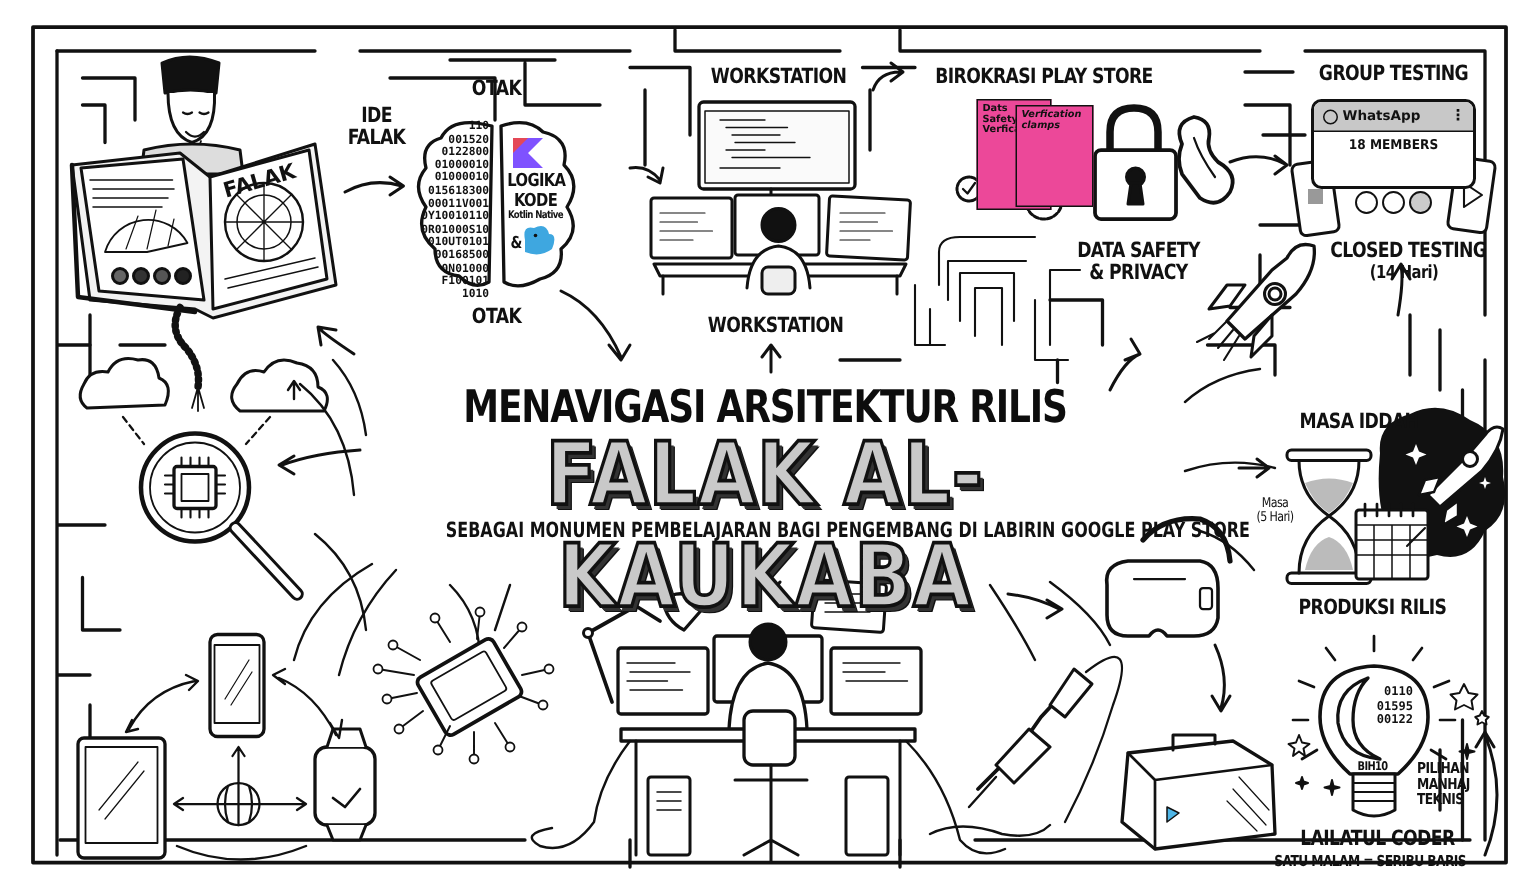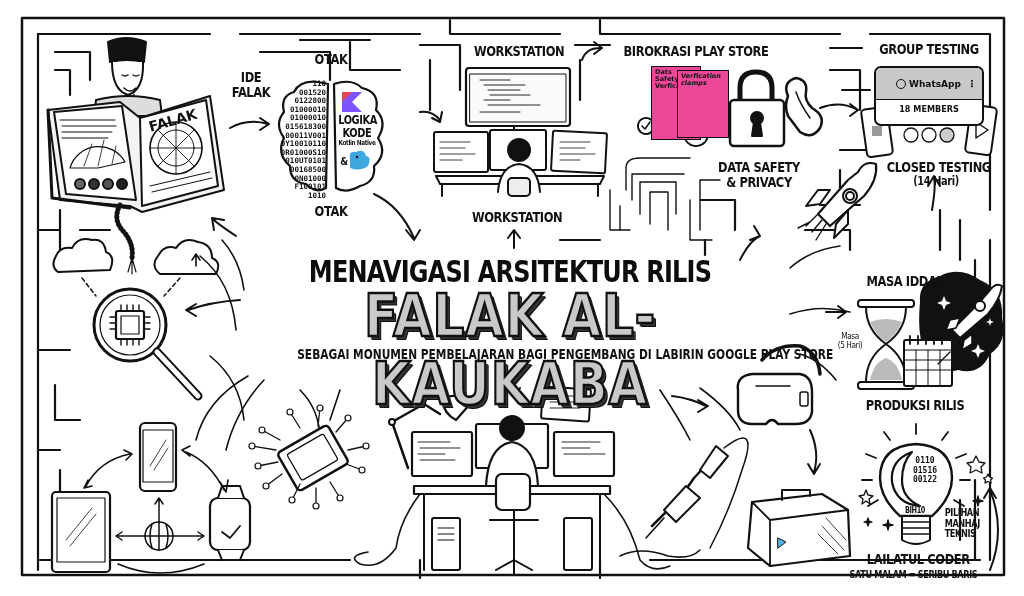--- a/index.html
+++ b/index.html
@@ -10,21 +10,21 @@
   .sm { font-size: 11px; }
   .md { font-size: 14px; }
   .title1 { position: absolute; left: 240px; top: 254px; width: 540px; text-align: center; font-family: "DejaVu Sans", sans-serif; font-weight: bold; font-size: 30px; letter-spacing: -1px; transform: scaleX(0.8); transform-origin: center; color: #0d0d0d; }
   .title2 { position: absolute; left: 230px; top: 282px; width: 560px; text-align: center; font-family: "DejaVu Sans", sans-serif; font-weight: bold; font-size: 58px; letter-spacing: 1px; color: #c9c9c9; transform: scaleX(0.86); transform-origin: center;
     -webkit-text-stroke: 2.5px #111; text-shadow: 3px 3px 0 #333, 4px 4px 0 #111; }
   .title3 { position: absolute; left: 230px; top: 346px; width: 560px; text-align: center; font-family: "DejaVu Sans", sans-serif; font-weight: bold; font-size: 14px; transform: scaleX(0.76); transform-origin: center; color: #111; white-space: nowrap; }
   .mono { font-family: "DejaVu Sans Mono", monospace; font-weight: bold; }
   .bin { position: absolute; font-size: 7.5px; line-height: 8.6px; text-align: right; color: #111; }
   .doc { position: absolute; background: #ec4899; border: 1.5px solid #111; font-family: "DejaVu Sans", sans-serif; font-weight: bold; font-size: 6.5px; line-height: 7px; padding: 2px 3px; margin-left: 45px; }
   .wa { position: absolute; left: 874px; top: 66px; width: 110px; height: 60px; border: 2px solid #111; border-radius: 7px; background: #fff; overflow: hidden; }
-  .wa-head { height: 32px; background: #c8c8c8; border-bottom: 1.5px solid #111; display: flex; align-items: center; padding-left: 20px; gap: 3px; font-family: "DejaVu Sans", sans-serif; font-weight: bold; font-size: 9px; }
+  .wa-head { height: 20px; background: #c8c8c8; border-bottom: 1.5px solid #111; display: flex; align-items: center; padding-left: 6px; gap: 3px; font-family: "DejaVu Sans", sans-serif; font-weight: bold; font-size: 9px; }
   .wa-dots { margin-left: auto; margin-right: 5px; font-size: 10px; }
   .wa-count { font-family: "DejaVu Sans", sans-serif; font-weight: bold; font-size: 9px; text-align: center; margin-top: 4px; transform: scaleX(0.9); }
 </style>
 </head>
 <body>
 
 <svg class="canvas" width="1024" height="596" viewBox="0 0 1024 596" fill="none" stroke="#111" stroke-width="2" stroke-linecap="round" stroke-linejoin="round">
 
   <g stroke-width="2.2">
     <path d="M22 18 H1004 V575 H22 Z" stroke-width="2.5"></path>
@@ -394,23 +394,23 @@
 <div class="title2">FALAK AL-KAUKABA</div>
 <div class="title3">SEBAGAI MONUMEN PEMBELAJARAN BAGI PENGEMBANG DI LABIRIN GOOGLE PLAY STORE</div>
 
 <div class="lbl md" style="left:856px;top:274px;width:100px;">MASA IDDAH</div>
 <div class="lbl" style="left:830px;top:332px;width:40px;font-size:9px;font-weight:normal;">
   <div>Masa</div>
   <div>(5 Hari)</div>
 </div>
 <div class="lbl md" style="left:850px;top:398px;width:130px;">PRODUKSI RILIS</div>
 
-<div class="bin mono" style="left:908px;top:456px;width:34px;font-size:8px;line-height:9.5px;text-align:center;">
+<div class="bin mono" style="left:908px;top:456px;width:34px;font-size:8px;line-height:9.5px;text-align:right;">
   <div>0110</div>
-  <div>01516</div>
+  <div>01595</div>
   <div>00122</div>
 </div>
 <div class="lbl" style="left:898px;top:507px;width:34px;font-size:8px;">BIH10</div>
 <div class="lbl" style="left:940px;top:508px;width:52px;font-size:10px;text-align:left;">
   <div>PILIHAN</div>
   <div>MANHAJ</div>
   <div>TEKNIS</div>
 </div>
 <div class="lbl md" style="left:856px;top:552px;width:120px;">LAILATUL CODER</div>
 <div class="lbl sm" style="left:836px;top:570px;width:150px;font-size:10px;">SATU MALAM = SERIBU BARIS</div>

